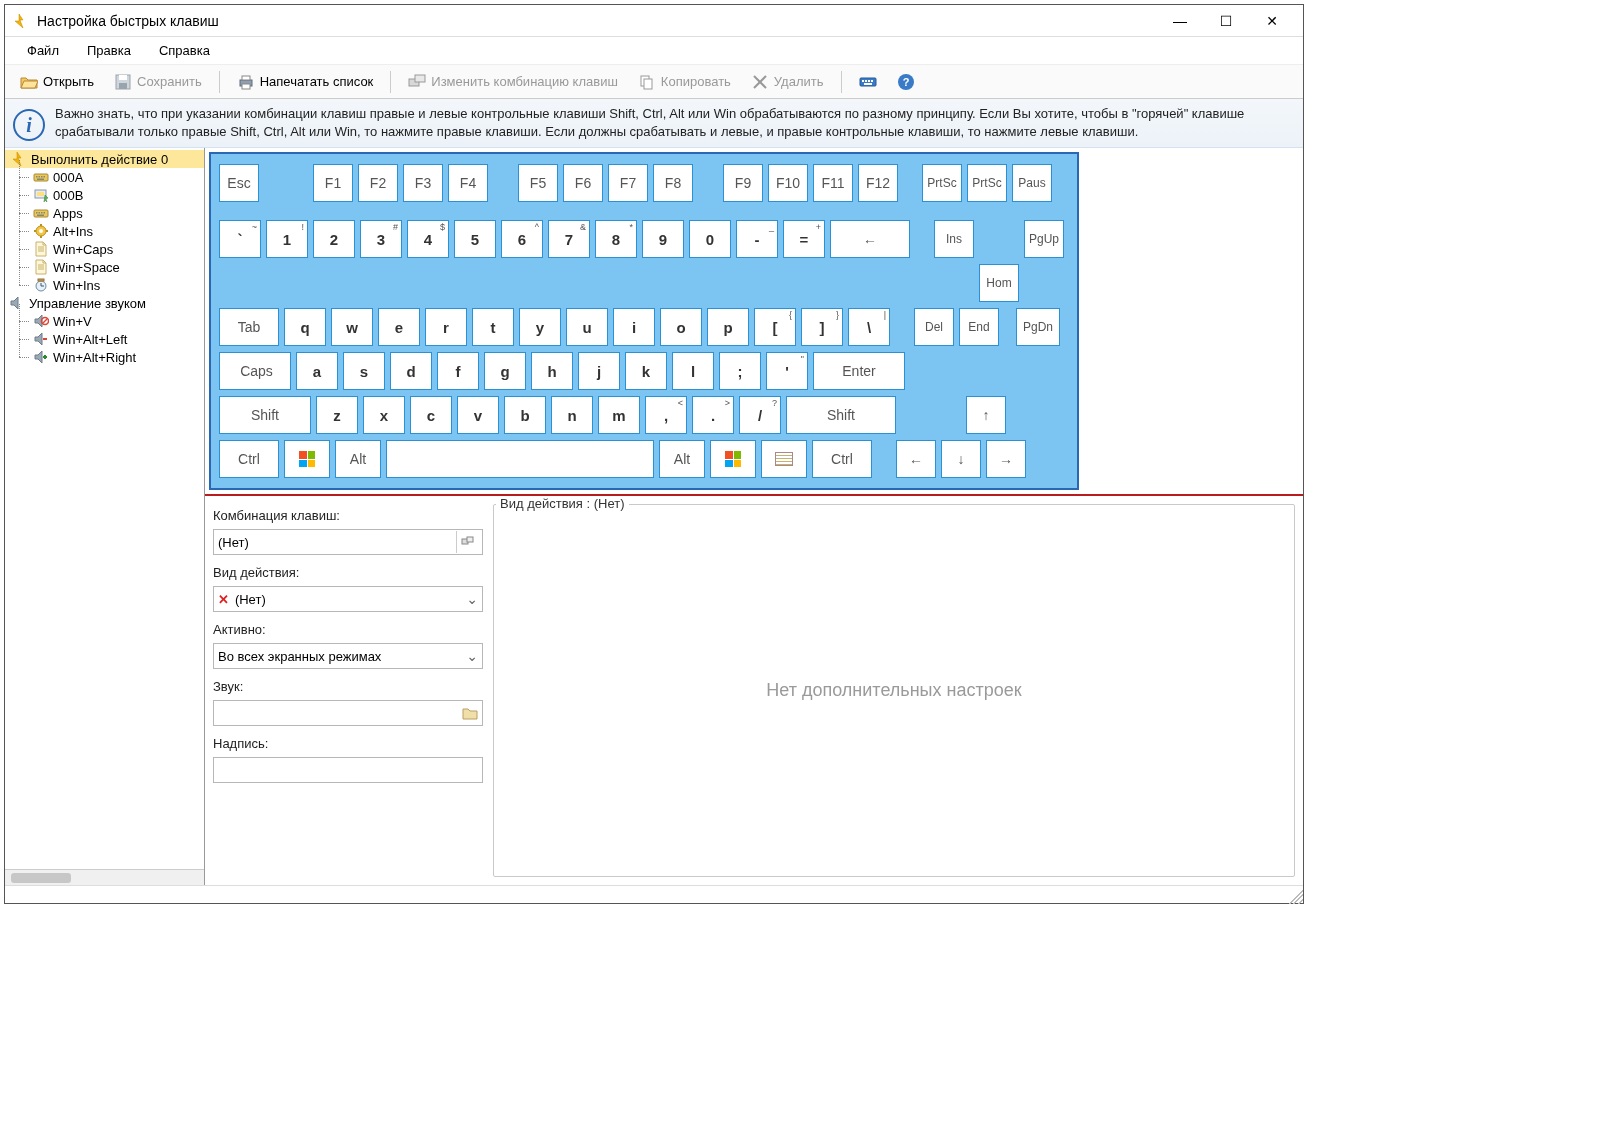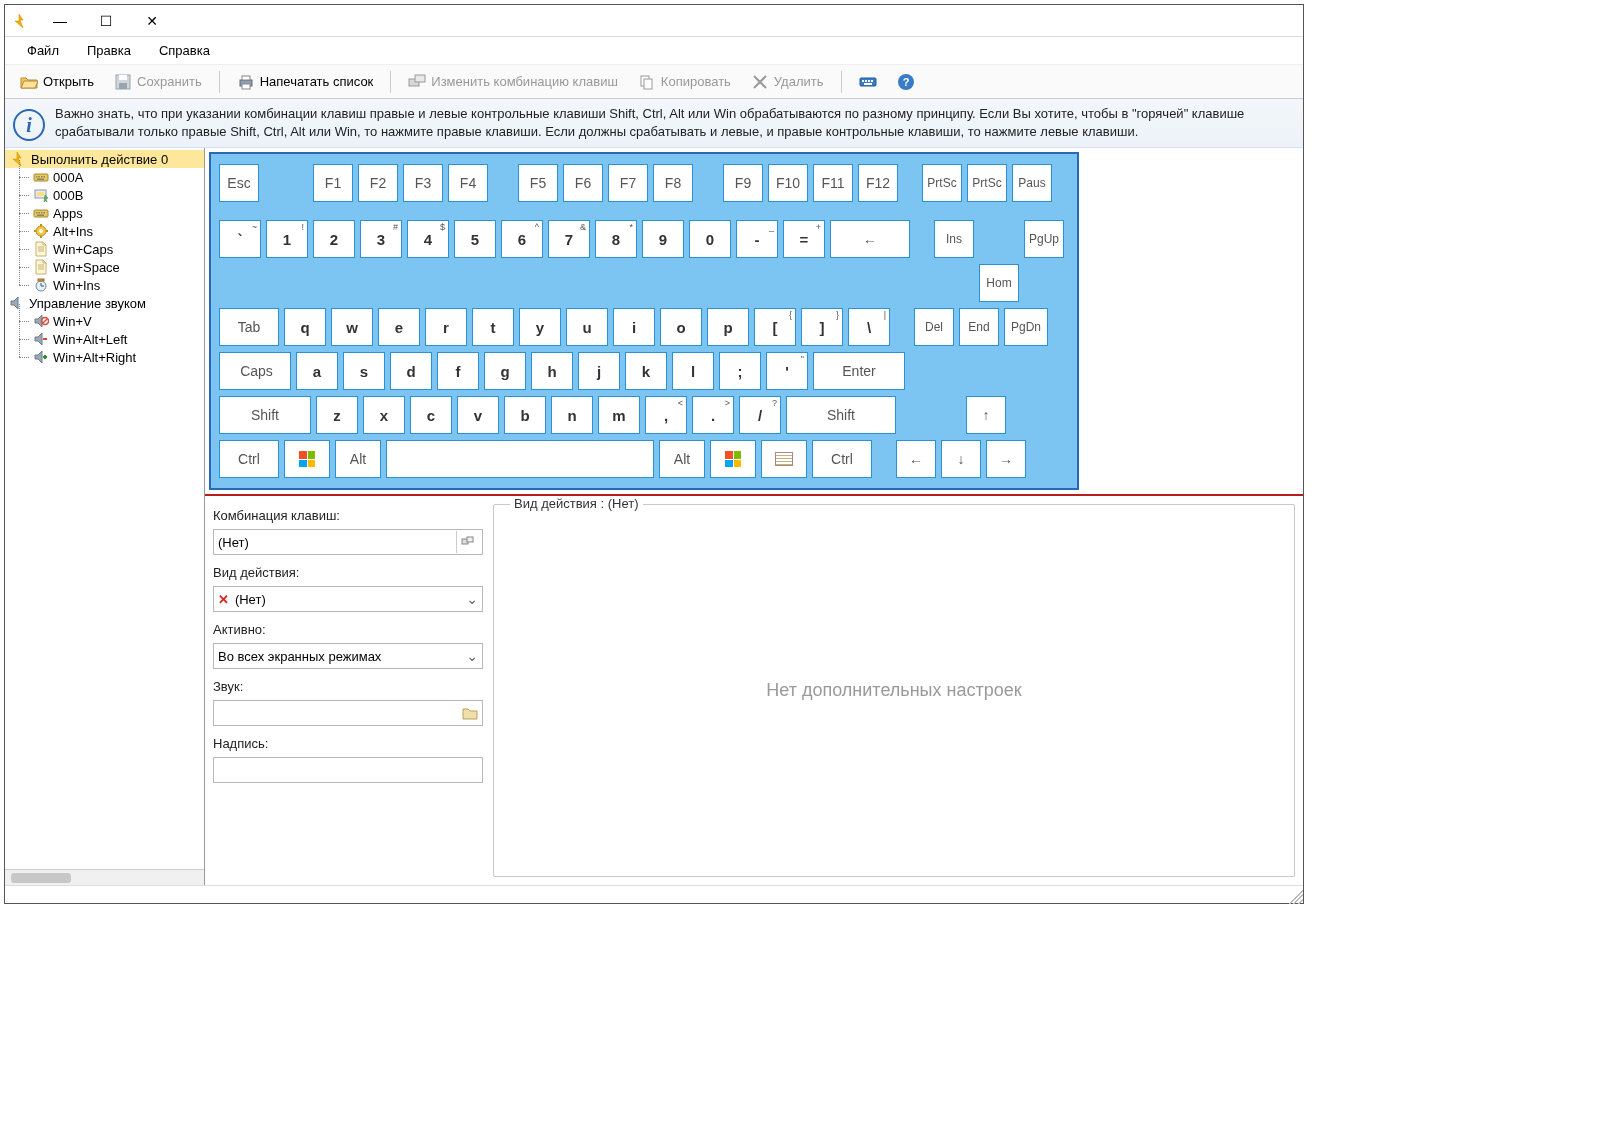--- a/index.html
+++ b/index.html
@@ -40,21 +40,21 @@
 .key .sup { position:absolute; top:1px; right:3px; font-size:9px; font-weight:400; color:#555; }
 .bottom-pane { border-top: 2px solid #b91c1c; flex:1; display:flex; padding: 8px; gap: 10px; min-height:0; }
 .form-col { width: 270px; display:flex; flex-direction:column; gap:6px; }
 .form-label { font-size:13px; color:#222; margin-top:4px; }
 .form-field { display:flex; align-items:center; border:1px solid #b7b7b7; background:#fff; height:26px; padding:0 4px; font-size:13px; }
 .form-field.select::after { content:"⌄"; margin-left:auto; color:#666; font-size:14px; }
 .form-field .xicon { color:#d22; font-weight:bold; margin-right:6px; }
 .form-field .foldericon { margin-left:auto; color:#b89b5a; }
 .form-textbox { border:1px solid #b7b7b7; background:#fff; height:26px; }
 .group-box { flex:1; border:1px solid #c9c9c9; border-radius:2px; position:relative; padding:10px; display:flex; align-items:center; justify-content:center; }
-.group-box .legend { position:absolute; top:-9px; left:16px; background:#fff; padding:0 4px; font-size:13px; color:#333; }
+.group-box .legend { position:absolute; top:-9px; left:2px; background:#fff; padding:0 4px; font-size:13px; color:#333; }
 .group-box .placeholder { color:#9a9a9a; font-size:18px; }
 .statusbar { height: 18px; border-top:1px solid #ddd; display:flex; }
 .statusbar .grip { margin-left:auto; width:18px; height:18px; background:
  linear-gradient(135deg, transparent 60%, #bbb 60%, #bbb 65%, transparent 65%, transparent 72%, #bbb 72%, #bbb 77%, transparent 77%, transparent 84%, #bbb 84%, #bbb 89%, transparent 89%); }
 .h-scroll { height:16px; border-top:1px solid #ccc; display:flex; align-items:center; background:#f0f0f0; }
 .h-scroll .thumb { height:10px; width:60px; background:#c7c7c7; border-radius:3px; margin-left:6px; }
 .kbd-and-nav { display:flex; }
 svg { display:block; }
 .win-logo-sq { width:16px; height:16px; display:grid; grid-template-columns:1fr 1fr; grid-template-rows:1fr 1fr; gap:1px; }
 .win-logo-sq span:nth-child(1){background:#f25022;} .win-logo-sq span:nth-child(2){background:#7fba00;}
@@ -66,20 +66,21 @@
 <body>
 
 <div class="window">
 
   <div class="titlebar">
     <span class="icon">
       <svg viewBox="0 0 16 16">
           <polygon points="6,1 10,7 7,7 10,15 2,8 6,8" fill="#f5b400" stroke="#c08400" stroke-width="0.5"></polygon>
         </svg>
     </span>
+    <span class="title">Настройка быстрых клавиш</span>
     <div class="winbtn">—</div>
     <div class="winbtn">☐</div>
     <div class="winbtn">✕</div>
   </div>
 
   <div class="menubar">
     <div class="mitem">Файл</div>
     <div class="mitem">Правка</div>
     <div class="mitem">Справка</div>
   </div>
@@ -376,21 +377,21 @@
                   <div class="key" style="width: 42px;">u</div>
                   <div class="key" style="width: 42px;">i</div>
                   <div class="key" style="width: 42px;">o</div>
                   <div class="key" style="width: 42px;">p</div>
                   <div class="key" style="width: 42px;">[<span class="sup">{</span></div>
                   <div class="key" style="width: 42px;">]<span class="sup">}</span></div>
                   <div class="key" style="width: 42px;">\<span class="sup">|</span></div>
                   <span class="kspacer" style="width: 14px;"></span>
                   <div class="key mod small" style="width: 40px;">Del</div>
                   <div class="key mod small" style="width: 40px;">End</div>
-                  <div class="key mod small" style="width: 44px;">PgDn</div>
+                  <div class="key mod small" style="width: 44px; margin-left: 12px;">PgDn</div>
                 </div>
               <div class="krow" id="krow-a">
                   <div class="key mod" style="width: 72px; padding-left: 7px;">Caps</div>
                   <div class="key" style="width: 42px;">a</div>
                   <div class="key" style="width: 42px;">s</div>
                   <div class="key" style="width: 42px;">d</div>
                   <div class="key" style="width: 42px;">f</div>
                   <div class="key" style="width: 42px;">g</div>
                   <div class="key" style="width: 42px;">h</div>
                   <div class="key" style="width: 42px;">j</div>

